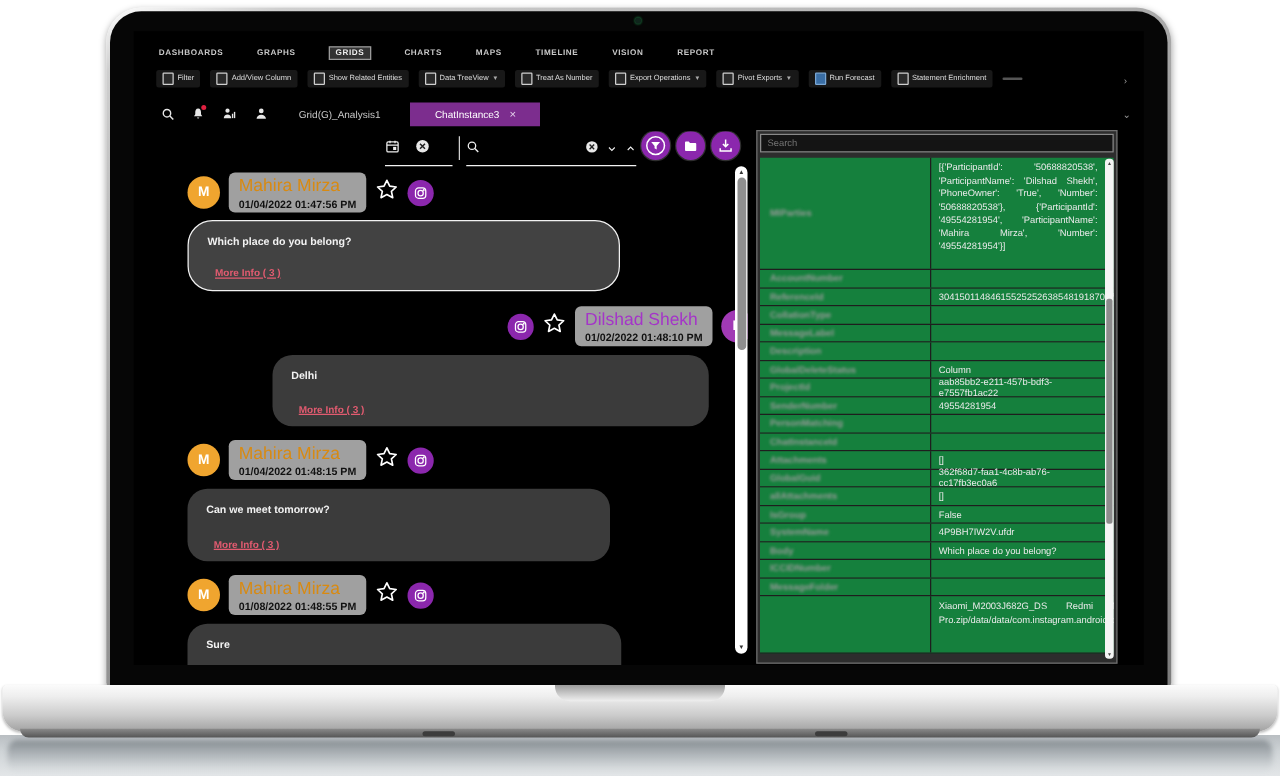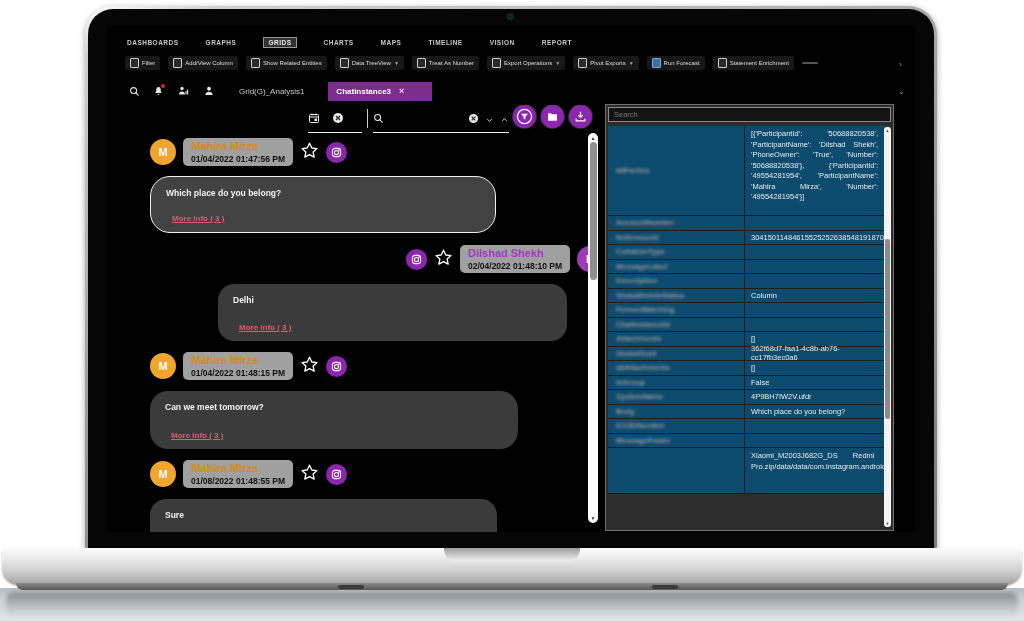--- a/index.html
+++ b/index.html
@@ -43,21 +43,21 @@
   .ribbon-grip{width:16px;height:2px;background:#555;border-radius:1px;}
   .edge-chevron{color:#9a9a9a;font-size:8px;}
 
   
   .tabstrip{left:0;top:55px;width:808px;height:22px;display:flex;align-items:center;}
   .tabicons{display:flex;align-items:center;gap:13px;margin-left:22px;}
   .tabicons svg{display:block;}
   .bell-wrap{position:relative;}
   .bell-dot{position:absolute;right:-1px;top:-1px;width:4px;height:4px;border-radius:50%;background:#e02040;}
   .tab{height:19px;display:flex;align-items:center;padding:0 10px;font-size:8px;color:#c9c9c9;margin-left:14px;justify-content:center;}
-  .tab.active{background:#7c2d8e;color:#fff;width:88px;justify-content:flex-start;padding:0 8px;font-weight:bold;}
+  .tab.active{background:#7c2d8e;color:#fff;width:88px;justify-content:center;padding:0 8px;}
   .tab-close{font-size:9px;color:#e8d8ee;margin-left:8px;}
 
   
   .chat{left:21px;top:80px;width:470px;height:427px;overflow:hidden;}
   .ct-left{left:180px;top:2px;width:54px;height:23px;display:flex;align-items:center;gap:12px;border-bottom:1px solid #f2f2f2;padding-bottom:2px;}
   .ct-divider{left:239px;top:4px;width:1px;height:19px;background:#cfcfcf;}
   .ct-search{left:245px;top:2px;width:136px;height:23px;display:flex;align-items:center;gap:6px;border-bottom:1px solid #f2f2f2;padding-bottom:2px;}
   .chat-search-input{background:transparent;border:none;outline:none;flex:1;height:12px;color:#eee;font-size:8px;min-width:10px;}
   .pbuttons{right:6px;top:0;display:flex;gap:5px;}
   .pbtn{width:23px;height:23px;border-radius:50%;background:#8b27ad;display:flex;align-items:center;justify-content:center;box-shadow:0 0 0 1px rgba(255,255,255,.18);}
@@ -66,36 +66,36 @@
   .chat-scroll{left:481px;top:108px;width:10px;height:390px;background:#fff;border-radius:5px;}
   .chat-scroll .thumb{position:absolute;left:1.5px;top:9px;width:7px;height:138px;background:#8f8f8f;border-radius:4px;}
   .scroll-arrow{position:absolute;left:0;width:10px;text-align:center;font-size:5px;color:#333;}
 
   
   .mhead{position:absolute;display:flex;align-items:center;gap:7px;}
   .avatar{width:26px;height:26px;border-radius:50%;color:#fff;font-size:11px;font-weight:700;display:flex;align-items:center;justify-content:center;}
   .avatar.orange{background:#f0a52f;}
   .avatar.purple{background:#a13ab5;}
   .pill{background:#a0a0a0;border-radius:5px;padding:2px 8px;line-height:1.25;}
-  .pname{font-size:11px;font-weight:700;}
+  .pname{font-size:14px;font-weight:400;}
   .pname.orange{color:#d88a12;}
   .pname.violet{color:#a435c8;}
   .ptime{font-size:8.5px;color:#101010;font-weight:600;white-space:nowrap;}
   .insta-badge{width:21px;height:21px;border-radius:50%;background:#8b27ad;display:flex;align-items:center;justify-content:center;}
   .bubble{position:absolute;background:#3b3b3b;border-radius:16px;}
   .bubble.sel{background:#424242;border:1.5px solid #f2f2f2;border-radius:20px;}
   .btext{position:absolute;top:11px;left:15px;font-size:8.5px;color:#f2f2f2;font-weight:600;}
   .bmore{position:absolute;bottom:9px;left:21px;font-size:8px;font-weight:700;color:#e25b70;text-decoration:underline;}
 
   
   .panel{left:498px;top:79px;width:289px;height:427px;background:#2d2d2d;border:1px solid #6f6f6f;box-sizing:border-box;overflow:hidden;}
   .panel-search{margin:2px;height:15px;background:#141414;border:1px solid #8a8a8a;box-sizing:border-box;display:flex;align-items:center;}
   .panel-search input{background:transparent;border:none;outline:none;color:#cfcfcf;font-size:7.5px;padding:0 5px;width:100%;}
   .pgrid{position:absolute;left:2px;right:2px;top:21px;bottom:0;overflow:hidden;}
-  .prow{display:flex;background:#0c4a6e;border-bottom:1px solid #1e1e1e;box-sizing:border-box;}
+  .prow{display:flex;background:#15803d;border-bottom:1px solid #1e1e1e;box-sizing:border-box;}
   .prow.std{height:14.5px;}
   .prow.tall1{height:90px;}
   .prow.tall2{height:46px;}
   .plabel{width:136px;flex:none;display:flex;align-items:center;padding-left:8px;box-sizing:border-box;
           color:#9a9a9a;font-size:7.5px;font-weight:700;filter:blur(1.4px);}
   .pvalue{flex:1;border-left:1px solid #1e1e1e;padding:0 13px 0 6px;color:#eaeaea;font-size:7.5px;display:flex;align-items:center;}
   .prow.tall1 .pvalue,.prow.tall2 .pvalue{display:block;text-align:justify;line-height:10.5px;padding-top:3px;}
   .panel-scroll{position:absolute;right:2px;top:22px;width:7px;height:400px;background:#f4f4f4;border-radius:3px;}
   .panel-scroll .thumb{position:absolute;left:1px;top:112px;width:5px;height:180px;background:#8c8c8c;border-radius:2px;}
 </style>
@@ -309,21 +309,21 @@
             <circle cx="17.4" cy="6.6" r="1.7" fill="#fff"></circle>
           </svg>
       </span>
       <span>
         <svg width="19" height="19" viewBox="0 0 24 24">
             <path d="M12 2.8l2.9 6 6.5.8-4.8 4.4 1.3 6.4L12 17.2l-5.9 3.2 1.3-6.4L2.6 9.6l6.5-.8z" fill="none" stroke="#fff" stroke-width="1.7" stroke-linejoin="round"></path>
           </svg>
       </span>
       <div class="pill">
         <div class="pname violet">Dilshad Shekh</div>
-        <div class="ptime">02/04/2022 01:48:10 PM</div>
+        <div class="ptime">01/02/2022 01:48:10 PM</div>
       </div>
       <div class="avatar purple">D</div>
     </div>
     <div class="bubble" style="left:90px;top:179px;width:349px;height:57px;">
       <span class="btext">Delhi</span>
       <span class="bmore">More Info ( 3 )</span>
     </div>
 
     <div class="mhead" style="left:22px;top:247px;">
       <div class="avatar orange">M</div>
@@ -337,21 +337,21 @@
           </svg>
       </span>
       <span class="insta-badge">
         <svg width="11" height="11" viewBox="0 0 24 24">
             <rect x="3" y="3" width="18" height="18" rx="5.5" fill="none" stroke="#fff" stroke-width="2.2"></rect>
             <circle cx="12" cy="12" r="4.6" fill="none" stroke="#fff" stroke-width="2.2"></circle>
             <circle cx="17.4" cy="6.6" r="1.7" fill="#fff"></circle>
           </svg>
       </span>
     </div>
-    <div class="bubble" style="left:22px;top:286px;width:368px;height:58px;border-radius:18px;">
+    <div class="bubble" style="left:22px;top:286px;width:338px;height:58px;">
       <span class="btext">Can we meet tomorrow?</span>
       <span class="bmore">More Info ( 3 )</span>
     </div>
 
     <div class="mhead" style="left:22px;top:355px;">
       <div class="avatar orange">M</div>
       <div class="pill">
         <div class="pname orange">Mahira Mirza</div>
         <div class="ptime">01/08/2022 01:48:55 PM</div>
       </div>
@@ -406,20 +406,28 @@
       </div>
       <div class="prow std">
         <div class="plabel">Description</div>
         <div class="pvalue"></div>
       </div>
       <div class="prow std">
         <div class="plabel">GlobalDeleteStatus</div>
         <div class="pvalue">Column</div>
       </div>
       <div class="prow std">
+        <div class="plabel">ProjectId</div>
+        <div class="pvalue">aab85bb2-e211-457b-bdf3-e7557fb1ac22</div>
+      </div>
+      <div class="prow std">
+        <div class="plabel">SenderNumber</div>
+        <div class="pvalue">49554281954</div>
+      </div>
+      <div class="prow std">
         <div class="plabel">PersonMatching</div>
         <div class="pvalue"></div>
       </div>
       <div class="prow std">
         <div class="plabel">ChatInstanceId</div>
         <div class="pvalue"></div>
       </div>
       <div class="prow std">
         <div class="plabel">Attachments</div>
         <div class="pvalue">[]</div>

